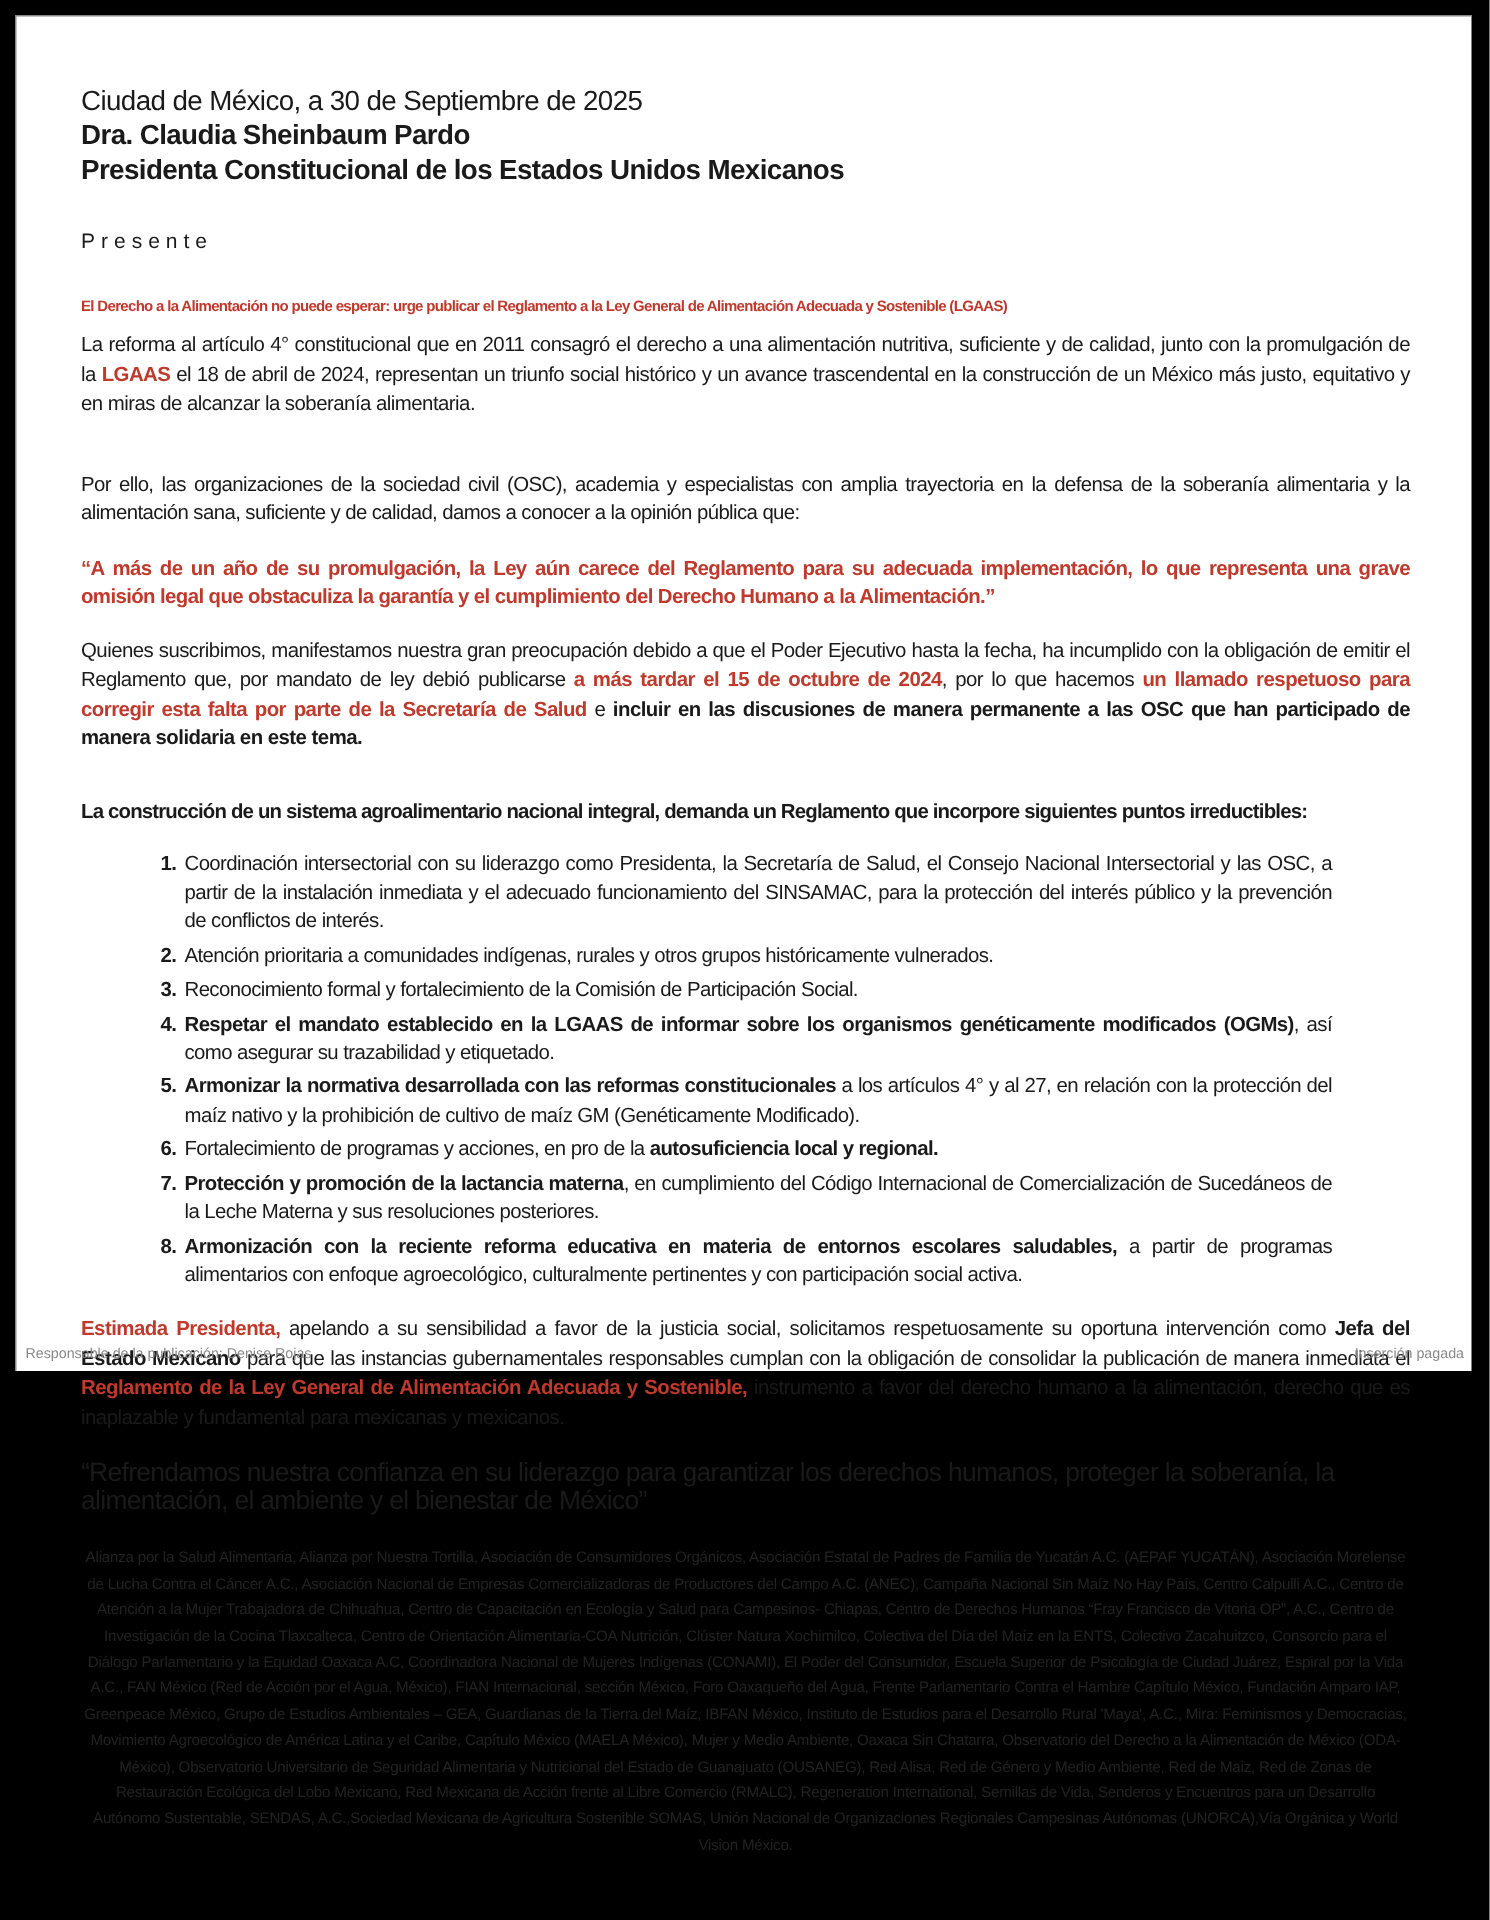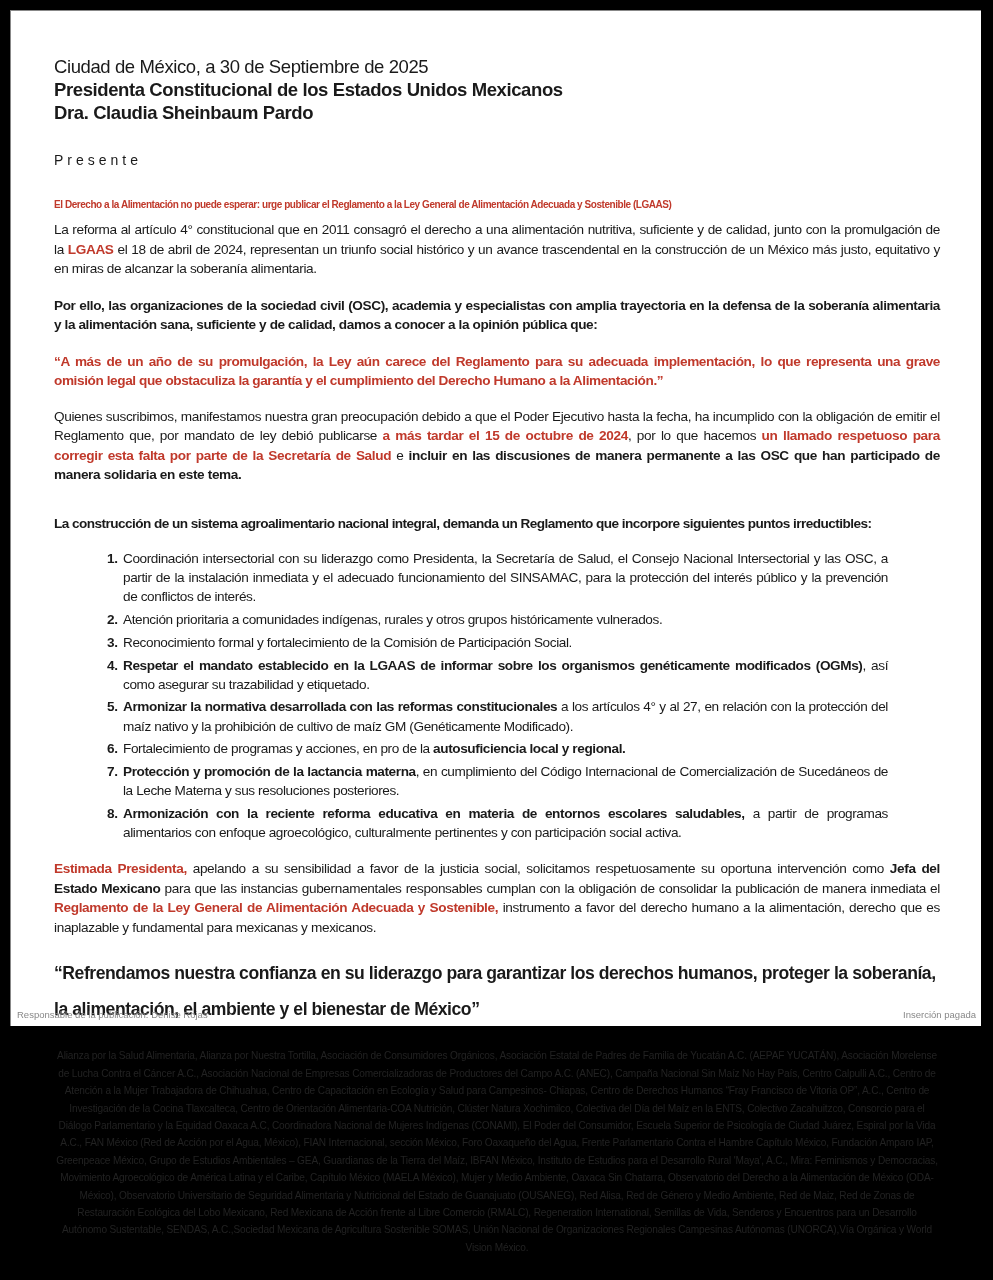--- a/index.html
+++ b/index.html
@@ -2,21 +2,21 @@
 <html><head>
 <meta charset="utf-8">
 <style>
   html, body { margin: 0; padding: 0; }
   body {
     width: 993px; height: 1280px; background: #000;
     position: relative; overflow: hidden;
     font-family: "Liberation Sans", "DejaVu Sans", sans-serif;
   }
   .page {
-    position: absolute; left: 10px; top: 10px; width: 971px; height: 1016px;
+    position: absolute; left: 10px; top: 10px; width: 971px; height: 904px;
     background: #fff; border-left: 1px solid #888; border-top: 1px solid #888;
     box-sizing: border-box;
   }
   .content {
     position: absolute; left: 43px; top: 44px; width: 886px;
     color: #1a1a1a;
   }
   .red { color: #c0392b; }
   .b { font-weight: bold; }
   .header-date { font-size: 18.5px; line-height: 23px; letter-spacing: -0.4px; }
@@ -24,56 +24,56 @@
   .header-present { font-size: 14px; line-height: 24px; letter-spacing: 4px; margin-top: 24px; }
   .title {
     margin-top: 24px; font-size: 10px; font-weight: bold; line-height: 18px;
     letter-spacing: -0.45px; white-space: nowrap;
   }
   p {
     margin: 0; font-size: 13.6px; line-height: 19.5px; text-align: justify;
     letter-spacing: -0.35px;
   }
   .p1 { margin-top: 6px; }
-  .p2 { margin-top: 17px; font-weight: bold; letter-spacing: -0.4px; }
+  .p2 { margin-top: 34px; font-weight: normal; letter-spacing: -0.4px; }
   .p3 { margin-top: 17px; font-weight: bold; letter-spacing: -0.4px; }
   .p4 { margin-top: 16px; }
   .p5 { margin-top: 29px; font-weight: bold; white-space: nowrap; letter-spacing: -0.55px; }
   ol {
     margin: 16px 0 0 0; padding: 0 0 0 69px; width: 765px; list-style: none;
   }
   ol li {
     position: relative; padding-left: 0; font-size: 13.6px; line-height: 19.2px;
     text-align: justify; letter-spacing: -0.4px; margin-bottom: 3.5px;
   }
   ol li .num { position: absolute; left: -16px; font-weight: bold; }
   .p6 { margin-top: 17px; }
   .closing {
-    margin-top: 18px; font-size: 17.6px; line-height: 36px; font-weight: bold;
+    margin-top: 18px; font-size: 17.6px; line-height: 19px; font-weight: normal;
     letter-spacing: -0.45px;
   }
   .signatories {
     margin-top: 20px; font-size: 10.1px; line-height: 17.4px; letter-spacing: -0.15px;
     text-align: center; color: #222;
   }
   .footer-left, .footer-right {
     position: absolute; bottom: 6px; font-size: 9.5px; color: #888;
   }
   .footer-left { left: 6px; }
   .footer-right { right: 5px; padding-left: 28px; }
 </style>
 </head>
 <body>
 
 <div class="page">
   <div class="content">
 
     <div class="header-date">Ciudad de México, a 30 de Septiembre de 2025</div>
+    <div class="header-name">Dra. Claudia Sheinbaum Pardo</div>
     <div class="header-name">Presidenta Constitucional de los Estados Unidos Mexicanos</div>
-    <div class="header-name">Dra. Claudia Sheinbaum Pardo</div>
     <div class="header-present">Presente</div>
 
     <div class="title red">El Derecho a la Alimentación no puede esperar: urge publicar el Reglamento a la Ley General de Alimentación Adecuada y Sostenible (LGAAS)</div>
 
     <p class="p1"><span>La reforma al artículo 4° constitucional que en 2011 consagró el derecho a una alimentación nutritiva, suficiente y de calidad, junto con la promulgación de la </span><span class="red b">LGAAS</span><span> el 18 de abril de 2024, representan un triunfo social histórico y un avance trascendental en la construcción de un México más justo, equitativo y en miras de alcanzar la soberanía alimentaria.</span></p>
 
     <p class="p2">Por ello, las organizaciones de la sociedad civil (OSC), academia y especialistas con amplia trayectoria en la defensa de la soberanía alimentaria y la alimentación sana, suficiente y de calidad, damos a conocer a la opinión pública que:</p>
 
     <p class="p3 red">“A más de un año de su promulgación, la Ley aún carece del Reglamento para su adecuada implementación, lo que representa una grave omisión legal que obstaculiza la garantía y el cumplimiento del Derecho Humano a la Alimentación.”</p>
 

